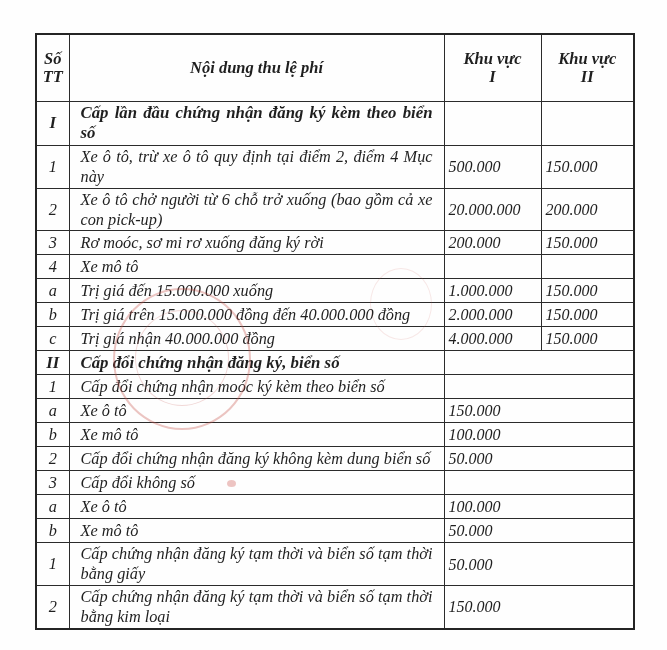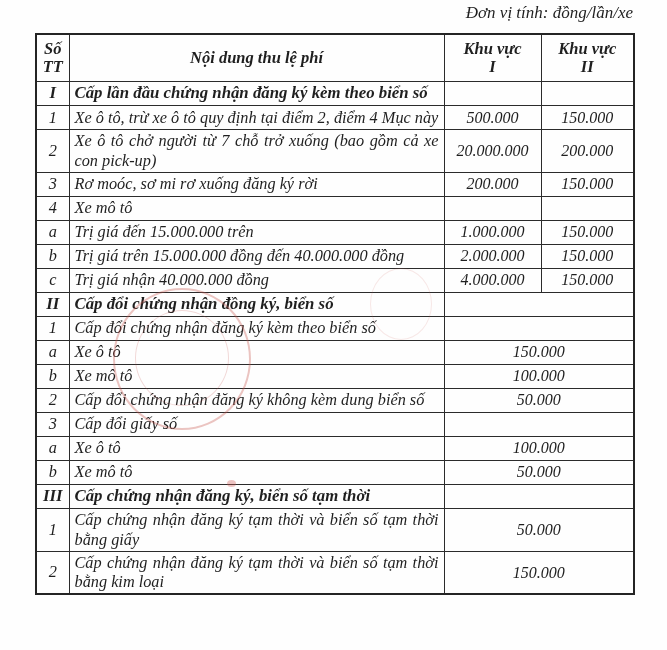--- a/index.html
+++ b/index.html
@@ -43,37 +43,37 @@
     padding: 1px 4px;
     overflow: hidden;
   }
   .fee-table th {
     font-weight: bold;
     text-align: center;
     white-space: pre-line;
     line-height: 1.12;
     font-size: 16.5px;
     height: 42px;
-    padding: 2px 2px;
+    padding: 12px 2px;
   }
   .fee-table td {
     font-size: 16.3px;
     line-height: 1.22;
     height: 21px;
   }
   .fee-table td.c-no {
     text-align: center;
     padding: 1px 1px;
   }
   .fee-table td.c-label {
     text-align: justify;
-    padding: 1px 5px;
+    padding: 1px 11px;
   }
   .fee-table td.c-val {
-    text-align: center;
+    text-align: left;
     font-size: 16px;
   }
   .fee-table tr.section td.c-no,
   .fee-table tr.section td.c-label {
     font-weight: bold;
     font-size: 16.8px;
   }
   
   .stamp {
     position: absolute;
@@ -111,21 +111,20 @@
     height: 70px;
     border: 1.5px solid rgba(205, 95, 88, 0.14);
     border-radius: 50%;
   }
 </style>
 </head>
 <body>
 
 <div class="page">
 
-  <div class="unit-label">Đơn vị tính: đồng/lần/xe</div>
 
   <table class="fee-table">
     <colgroup>
       <col style="width:33px">
       <col style="width:375px">
       <col style="width:97px">
       <col style="width:93px">
     </colgroup>
     <thead>
       <tr>
@@ -146,98 +145,93 @@
           <td class="c-val"></td>
         </tr>
         <tr>
           <td class="c-no">1</td>
           <td class="c-label">Xe ô tô, trừ xe ô tô quy định tại điểm 2, điểm 4 Mục này</td>
           <td class="c-val">500.000</td>
           <td class="c-val">150.000</td>
         </tr>
         <tr>
           <td class="c-no">2</td>
-          <td class="c-label">Xe ô tô chở người từ 7 chỗ trở xuống (bao gồm cả xe con pick-up)</td>
+          <td class="c-label">Xe ô tô chở người từ 6 chỗ trở xuống (bao gồm cả xe con pick-up)</td>
           <td class="c-val">20.000.000</td>
           <td class="c-val">200.000</td>
         </tr>
         <tr>
           <td class="c-no">3</td>
           <td class="c-label">Rơ moóc, sơ mi rơ xuống đăng ký rời</td>
           <td class="c-val">200.000</td>
           <td class="c-val">150.000</td>
         </tr>
         <tr>
           <td class="c-no">4</td>
           <td class="c-label">Xe mô tô</td>
           <td class="c-val"></td>
           <td class="c-val"></td>
         </tr>
         <tr>
           <td class="c-no">a</td>
-          <td class="c-label">Trị giá đến 15.000.000 trên</td>
+          <td class="c-label">Trị giá đến 15.000.000 xuống</td>
           <td class="c-val">1.000.000</td>
           <td class="c-val">150.000</td>
         </tr>
         <tr>
           <td class="c-no">b</td>
           <td class="c-label">Trị giá trên 15.000.000 đồng đến 40.000.000 đồng</td>
           <td class="c-val">2.000.000</td>
           <td class="c-val">150.000</td>
         </tr>
         <tr>
           <td class="c-no">c</td>
           <td class="c-label">Trị giá nhận 40.000.000 đồng</td>
           <td class="c-val">4.000.000</td>
           <td class="c-val">150.000</td>
         </tr>
         <tr class="section">
           <td class="c-no">II</td>
-          <td class="c-label">Cấp đổi chứng nhận đồng ký, biển số</td>
+          <td class="c-label">Cấp đổi chứng nhận đăng ký, biển số</td>
           <td class="c-val" colspan="2"></td>
         </tr>
         <tr>
           <td class="c-no">1</td>
-          <td class="c-label">Cấp đổi chứng nhận đăng ký kèm theo biển số</td>
+          <td class="c-label">Cấp đổi chứng nhận moóc ký kèm theo biển số</td>
           <td class="c-val" colspan="2"></td>
         </tr>
         <tr>
           <td class="c-no">a</td>
           <td class="c-label">Xe ô tô</td>
           <td class="c-val" colspan="2">150.000</td>
         </tr>
         <tr>
           <td class="c-no">b</td>
           <td class="c-label">Xe mô tô</td>
           <td class="c-val" colspan="2">100.000</td>
         </tr>
         <tr>
           <td class="c-no">2</td>
           <td class="c-label">Cấp đổi chứng nhận đăng ký không kèm dung biển số</td>
           <td class="c-val" colspan="2">50.000</td>
         </tr>
         <tr>
           <td class="c-no">3</td>
-          <td class="c-label">Cấp đổi giấy số</td>
+          <td class="c-label">Cấp đổi không số</td>
           <td class="c-val" colspan="2"></td>
         </tr>
         <tr>
           <td class="c-no">a</td>
           <td class="c-label">Xe ô tô</td>
           <td class="c-val" colspan="2">100.000</td>
         </tr>
         <tr>
           <td class="c-no">b</td>
           <td class="c-label">Xe mô tô</td>
           <td class="c-val" colspan="2">50.000</td>
-        </tr>
-        <tr class="section">
-          <td class="c-no">III</td>
-          <td class="c-label">Cấp chứng nhận đăng ký, biển số tạm thời</td>
-          <td class="c-val" colspan="2"></td>
         </tr>
         <tr>
           <td class="c-no">1</td>
           <td class="c-label">Cấp chứng nhận đăng ký tạm thời và biển số tạm thời bằng giấy</td>
           <td class="c-val" colspan="2">50.000</td>
         </tr>
         <tr>
           <td class="c-no">2</td>
           <td class="c-label">Cấp chứng nhận đăng ký tạm thời và biển số tạm thời bằng kim loại</td>
           <td class="c-val" colspan="2">150.000</td>

